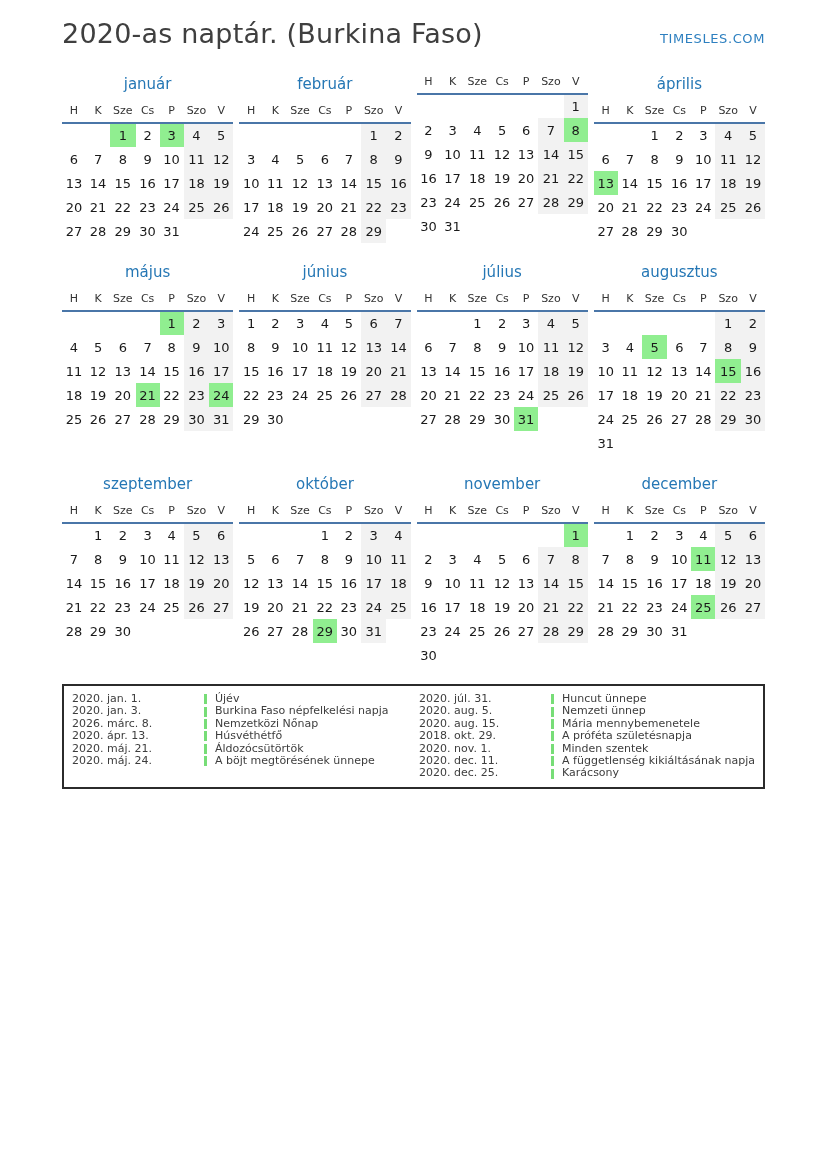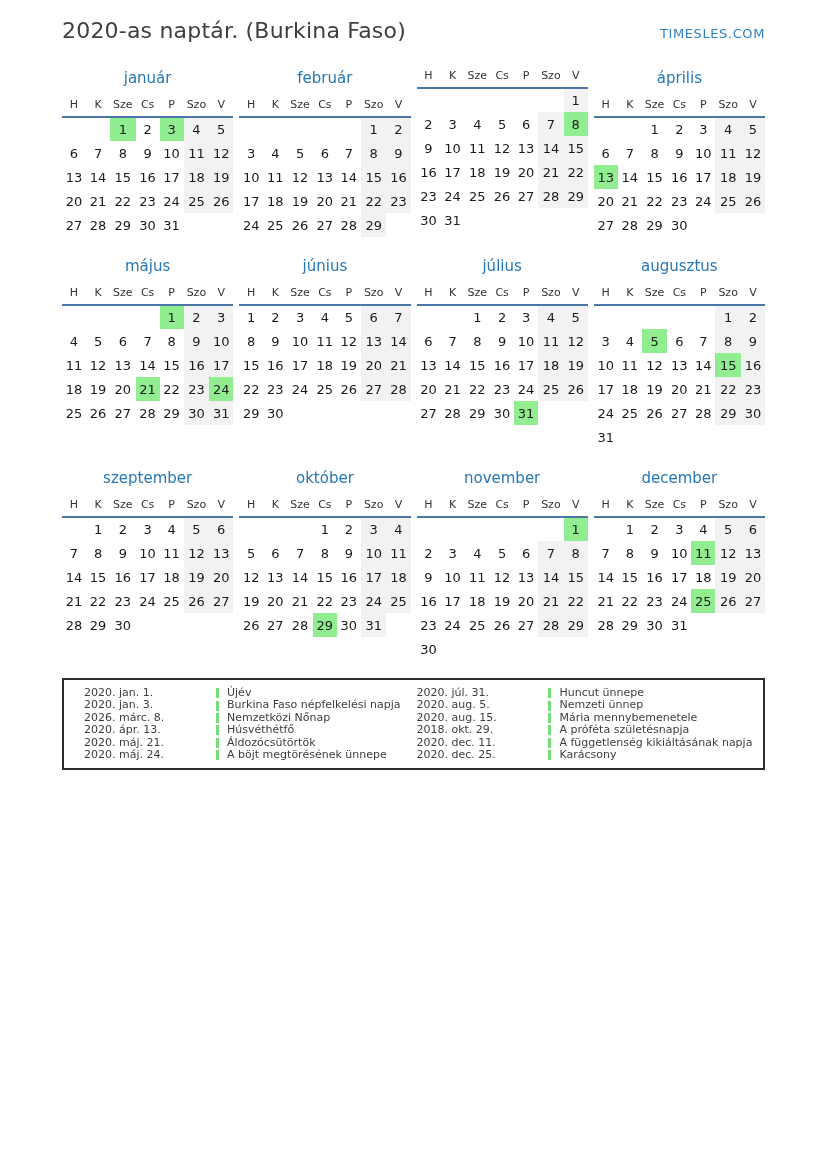--- a/index.html
+++ b/index.html
@@ -7,40 +7,40 @@
     --hl:#90ee90; --marker:#77dd77; --ink:#222; --title:#3f3f3f; --border:#2b2b2b;
   }
   *{box-sizing:border-box;}
   html,body{margin:0;padding:0;}
   body{
     width:827px;height:1169px;background:#fff;color:var(--ink);
     font-family:"DejaVu Sans","Liberation Sans",sans-serif;
   }
   .page{padding:18px 62px 0 62px;}
   .header{display:flex;justify-content:space-between;align-items:baseline;margin-bottom:24px;}
-  .page-title{font-size:22px;font-weight:normal;color:var(--title);margin:0;letter-spacing:0.2px;}
+  .page-title{font-size:27px;font-weight:normal;color:var(--title);margin:0;letter-spacing:0.2px;}
   .site-link{font-size:13px;color:var(--site);text-decoration:none;letter-spacing:0.6px;}
   .months{display:grid;grid-template-columns:repeat(4,1fr);column-gap:6px;row-gap:18px;align-items:start;}
   .month{width:100%;}
   .month-title{text-align:center;color:var(--accent);font-size:15px;line-height:19px;margin:2px 0 8px;}
   table.cal{border-collapse:collapse;margin:0 auto;table-layout:fixed;}
   .cal th{
     width:32px;font-size:11px;font-weight:normal;color:#333;
     padding:2px 0 5px;text-align:center;
   }
   .cal thead tr{border-bottom:2px solid var(--line);}
   .cal td{
     width:32px;height:24px;text-align:center;vertical-align:middle;
     font-size:13px;color:#1a1a1a;padding:0;
   }
   .cal td.we{background:var(--weekend);}
   .cal td.hl{background:var(--hl);}
   .holidays{
     margin-top:17px;border:2px solid var(--border);
-    padding:7px 20px;display:grid;grid-template-columns:1fr 1fr;column-gap:16px;
+    padding:7px 8px;display:grid;grid-template-columns:1fr 1fr;column-gap:16px;
   }
   .h-col{display:flex;flex-direction:column;}
   .h-row{display:flex;align-items:center;font-size:11px;line-height:12.4px;color:#3d3d3d;}
   .h-date{width:132px;flex:0 0 132px;}
   .h-bar{display:inline-block;width:3px;height:10px;background:var(--marker);margin-right:8px;flex:0 0 3px;}
   .h-name{white-space:nowrap;}
 </style>
 </head>
 <body>
 
@@ -883,20 +883,25 @@
           <span class="h-date">2020. aug. 15.</span>
           <span class="h-bar"></span>
           <span class="h-name">Mária mennybemenetele</span>
         </div>
         <div class="h-row">
           <span class="h-date">2018. okt. 29.</span>
           <span class="h-bar"></span>
           <span class="h-name">A próféta születésnapja</span>
         </div>
         <div class="h-row">
+          <span class="h-date">2020. nov. 1.</span>
+          <span class="h-bar"></span>
+          <span class="h-name">Minden szentek</span>
+        </div>
+        <div class="h-row">
           <span class="h-date">2020. dec. 11.</span>
           <span class="h-bar"></span>
           <span class="h-name">A függetlenség kikiáltásának napja</span>
         </div>
         <div class="h-row">
           <span class="h-date">2020. dec. 25.</span>
           <span class="h-bar"></span>
           <span class="h-name">Karácsony</span>
         </div>
       </div>

